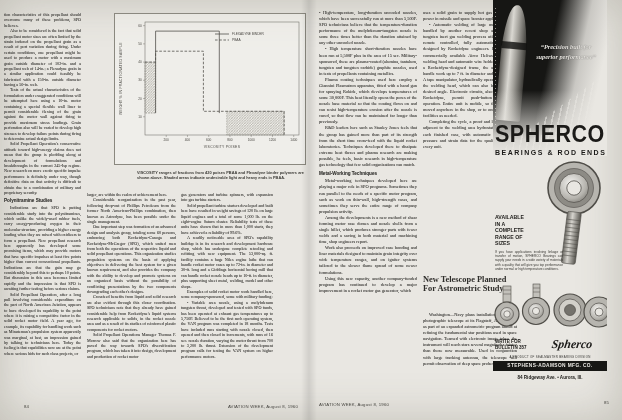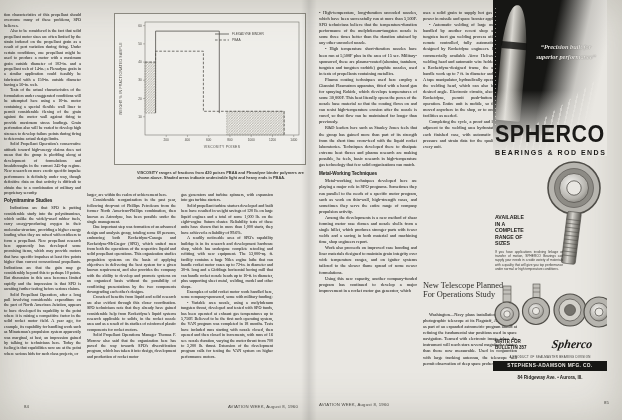--- a/index.html
+++ b/index.html
@@ -14,21 +14,21 @@
            text-indent:0;margin:3px 0 1px;text-align:left}
   .gutter{position:absolute;left:301px;top:0;width:16px;height:420px;
           background:linear-gradient(to right,rgba(0,0,0,0),rgba(0,0,0,.10) 50%,rgba(0,0,0,0))}
   .figure{position:absolute;left:114px;top:13px;width:190px;height:150px;
           border:.5px solid #8a887f;background:rgba(252,251,248,.35)}
   .caption{position:absolute;left:137px;top:170px;width:167px;font-family:"Liberation Sans",sans-serif;
            font-weight:bold;font-size:3.9px;line-height:1.4;color:#3b3a36;text-align:justify}
   .ctk{font:3.2px "Liberation Sans",sans-serif;fill:#4a4843}
   .clab{font:3.4px "Liberation Sans",sans-serif;fill:#4a4843;letter-spacing:.3px}
   .footer{position:absolute;font-family:"Liberation Sans",sans-serif;font-size:4.3px;color:#45443f;letter-spacing:.2px}
-  .tele-head{position:absolute;left:423px;top:281px;width:96px;font-weight:normal;font-size:8.4px;
+  .tele-head{position:absolute;left:423px;top:275px;width:96px;font-weight:bold;font-size:8.4px;
              line-height:1.08;color:#2e2d2a}
   
   .ad{position:absolute;left:493px;top:0;width:114px;height:392px}
   .ad-black{position:absolute;left:0;top:0;width:114px;height:156px;background:#161614;overflow:hidden}
   .ad-edge{position:absolute;left:1.5px;top:8px;width:1.5px;height:118px;opacity:.65;
            background:repeating-linear-gradient(to bottom,rgba(240,238,233,.85) 0 1px,transparent 1px 4px)}
   .missile{position:absolute;left:7px;top:5px;width:25px;height:116px;transform:rotate(5deg);
            background:linear-gradient(90deg,#5c5a55 0%,#dad8d2 38%,#a2a09a 62%,#3c3b37 100%);
            border-radius:12px 12px 2px 2px / 54px 54px 2px 2px}
   .mband{position:absolute;left:0;top:32%;width:100%;height:6%;background:rgba(15,15,14,.8)}
@@ -159,21 +159,21 @@
       <p>Using this new capacity, another company-funded program has continued to develop a major improvement in a rocket motor gas generator, which</p>
     </div>
   <div class="col rcol" style="left:423px;top:10px;width:94px;height:262px">
       <p class="ni">uses a solid grain to supply hot gas for auxiliary power in missile and space booster applications.</p>
       <p>• Automatic welding of large motor cases is handled by another recent shop addition. The tungsten inert gas welding process utilizes a novel, remote controlled, fully automatic equipment designed by Rocketdyne engineers. Fitted with a commercially available Airco Heliweld Model D welding head and automatic wire holder mounted on a Rocketdyne-designed frame, the apparatus can handle work up to 7 ft. in diameter and 6 ft. lengths. A tape manipulator, hydraulically operated, positions the welding head, which can also be set to any desired angle. Electronic circuits, also developed at Rocketdyne, permit push-button sequential operation. Entire unit is mobile, so that it can be moved anywhere in the shop, or to one of the other facilities as needed.</p>
       <p>Completing the cycle, a proof and leak test stand adjacent to the welding area hydrostatically checks each finished case, with automatic recording of pressure and strain data for the quality history of every unit.</p>
     </div>
 
   <div class="tele-head">
     <div>New Telescope Planned</div>
-    <div>For Operations Study</div>
+    <div>For Astrometric Study</div>
   </div>
 
   <div class="col rcol" style="left:423px;top:312px;width:94px;height:82px">
       <p>Washington—Navy plans installation of a 40-in. photographic telescope at its Flagstaff, Ariz., station as part of an expanded astrometric program aimed at refining the fundamental star positions used in space navigation. Teamed with electronic image tubes, the instrument will reach stars several magnitudes fainter than those now measurable. Used in conjunction with large tracking antennas, the telescope will permit observation of deep space probes.</p>
     </div>
 
   <div class="footer" style="left:319px;top:402px">AVIATION WEEK, August 8, 1960</div>
   <div class="footer" style="left:604px;top:400px">85</div>
 
   <div class="ad">

